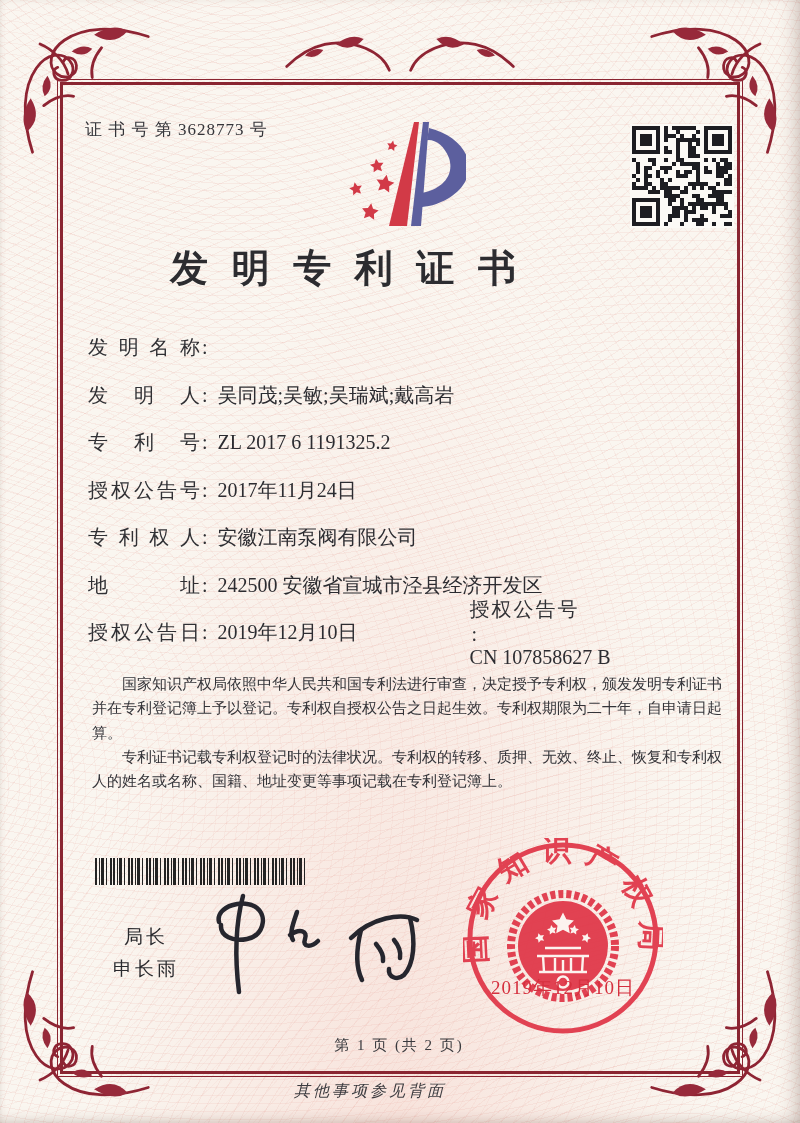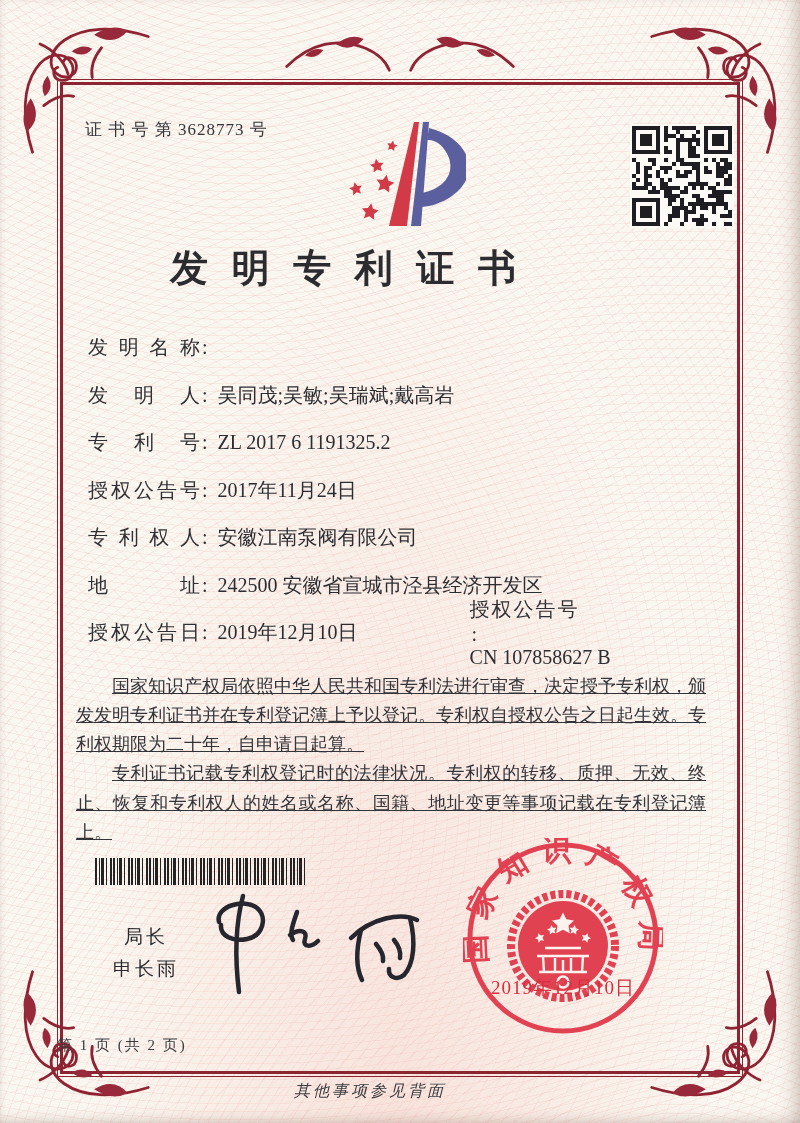--- a/index.html
+++ b/index.html
@@ -21,30 +21,30 @@
   .certno{left:85px;top:118px;font-size:17px;letter-spacing:1px;color:#35353a;}
   .title{left:57px;top:243px;width:572px;text-align:center;font-size:38px;font-weight:bold;
     letter-spacing:0.62em;padding-left:0.62em;box-sizing:border-box;color:#2c2c30;}
   .fields{left:88px;top:324px;width:630px;}
   .frow{display:flex;align-items:center;height:47.5px;font-size:20px;}
   .flabel{display:inline-block;width:112px;text-align:justify;text-align-last:justify;flex:none;color:#303034;}
   .fcolon{margin:0 10px 0 2px;flex:none;color:#303034;}
   .fvalue{white-space:nowrap;color:#2c2c31;}
   .pair2{margin-left:112px;display:flex;align-items:flex-start;flex-direction:column;}
   .pair2 .flabel{width:auto;text-align:left;text-align-last:auto;letter-spacing:2px;}
-  .paras{left:76px;top:672px;width:630px;font-size:18px;line-height:1.62;color:#333338;text-align:justify;text-decoration:underline;}
+  .paras{left:92px;top:672px;width:630px;font-size:15px;line-height:1.62;color:#333338;text-align:justify;}
   .paras p{margin:0;text-indent:2em;}
   .barcode{left:95px;top:858px;width:213px;height:27px;
     background:repeating-linear-gradient(90deg,#232323 0 2px,rgba(0,0,0,0) 2px 4px,#232323 4px 5px,rgba(0,0,0,0) 5px 6px,#232323 6px 9px,rgba(0,0,0,0) 9px 11px,#232323 11px 12px,rgba(0,0,0,0) 12px 15px,#232323 15px 17px,rgba(0,0,0,0) 17px 18px);}
   .director{left:113px;top:921px;font-family:"Liberation Sans","DejaVu Sans",sans-serif;
     font-size:19px;font-weight:500;letter-spacing:3px;color:#2a2a2e;line-height:1.7;text-align:center;}
   .sig{left:205px;top:878px;}
   .sealwrap{left:463px;top:838px;}
   .sealdate{left:468px;top:975px;width:190px;text-align:center;color:#d5303e;font-size:19px;letter-spacing:1px;font-weight:500;}
-  .pageinfo{left:57px;top:1036px;width:684px;font-size:15px;letter-spacing:2px;color:#3a3a3e;}
+  .pageinfo{left:57px;top:1036px;width:684px;text-align:center;font-size:15px;letter-spacing:2px;color:#3a3a3e;}
   .backnote{left:0;top:1081px;width:740px;text-align:center;font-size:16px;font-style:italic;letter-spacing:3px;color:#3c3c40;}
   .logo{left:336px;top:116px;}
   .qr{left:630px;top:124px;background:#fcfaf6;padding:2px;line-height:0;}
   svg{display:block;}
 </style>
 </head>
 <body>
 
 <div class="page">
 

